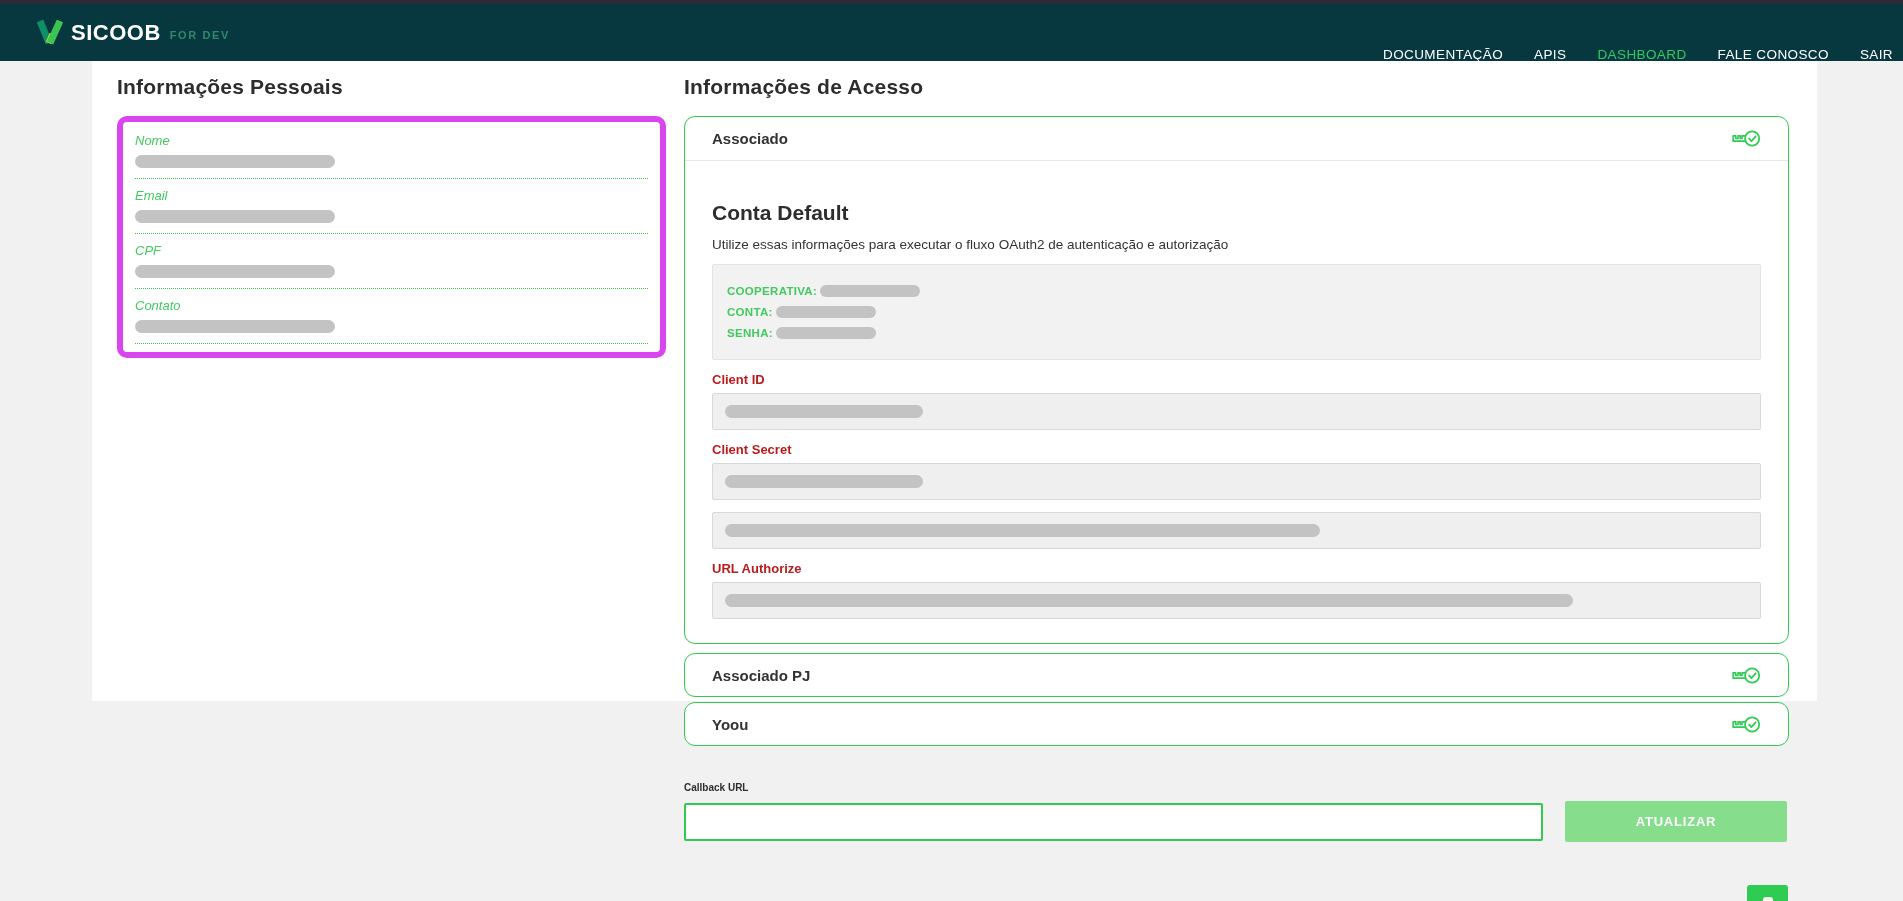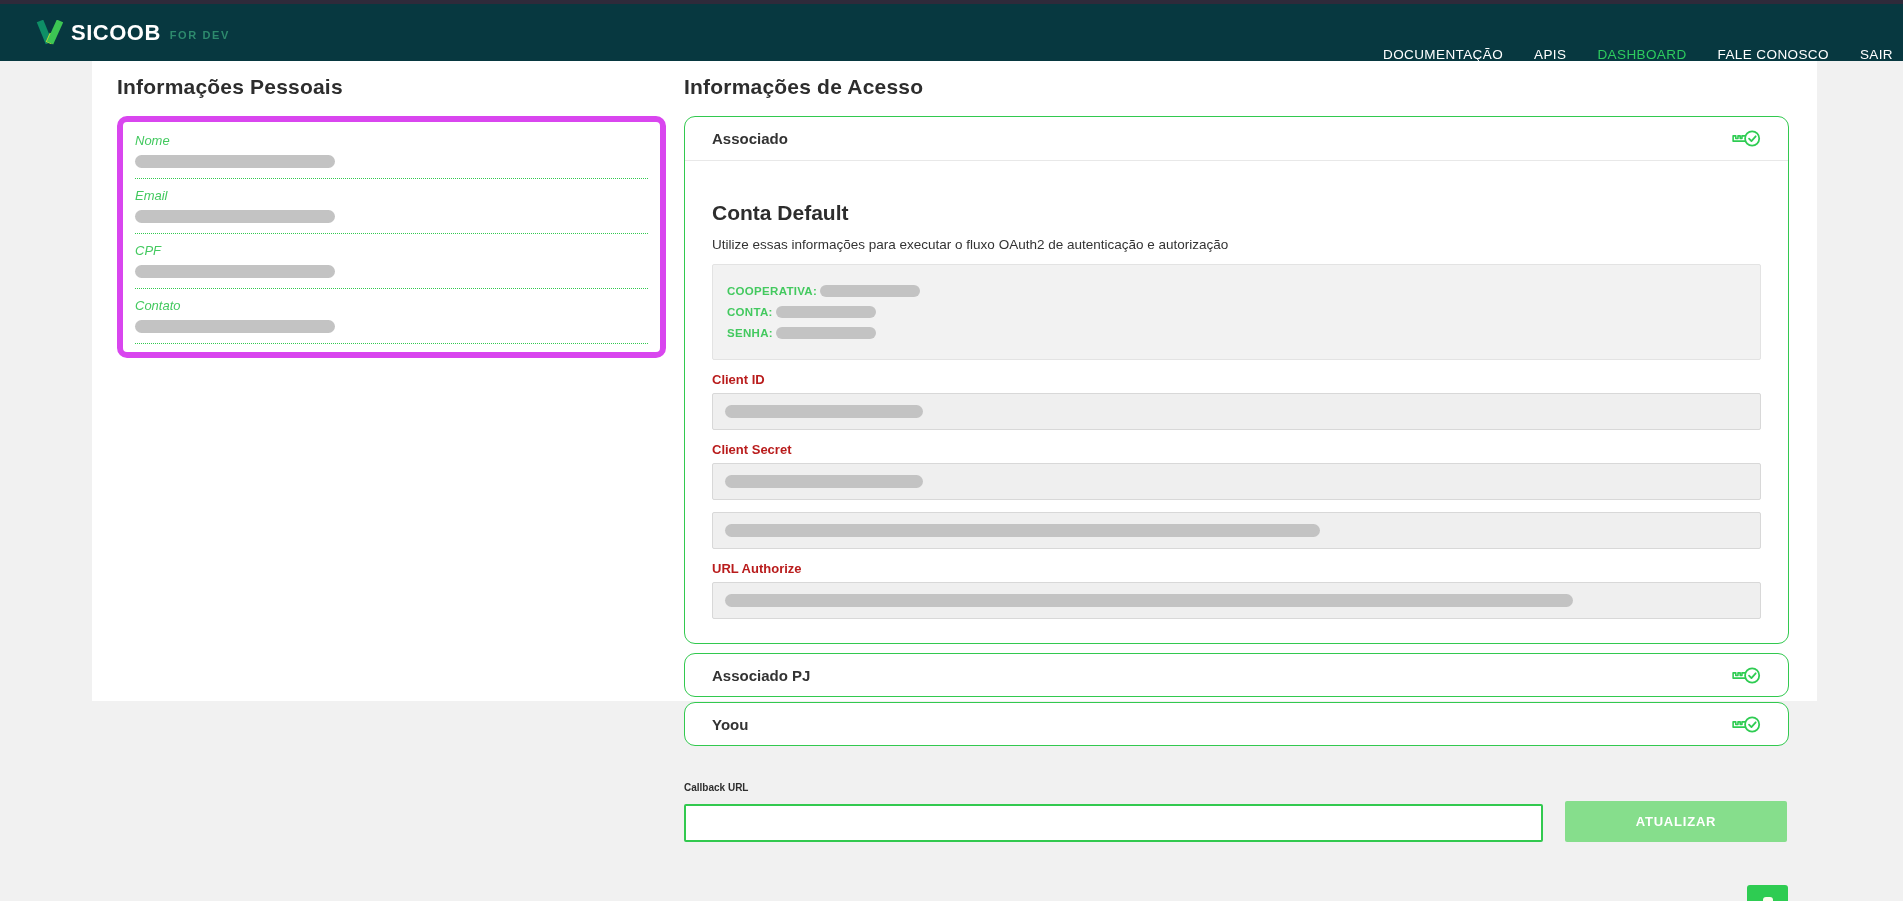--- a/index.html
+++ b/index.html
@@ -58,21 +58,21 @@
   .cred-row .bar { height:12px; width:100px; margin-left:3px; border-radius:6px; }
 
   .fgroup { margin-top:12px; }
   .flabel { font-size:13px; font-weight:bold; color:#b91c1c; margin-bottom:6px; }
   .fbox { height:37px; background:#efefef; border:1px solid #d8d8d8; border-radius:2px; display:flex; align-items:center; padding:0 12px; }
   .bar.w198 { width:198px; } .bar.w595 { width:595px; } .bar.w848 { width:848px; }
 
   
   .callback { margin-top:36px; }
   .cb-label { font-size:10px; font-weight:bold; color:#2e2e2e; margin-bottom:8px; }
-  .cb-row { display:flex; align-items:flex-end; }
+  .cb-row { display:flex; align-items:center; }
   .cb-input {
     width:859px; height:38px; border:2px solid #32c94f; border-radius:2px;
     outline:none; font-size:14px; padding:0 10px; font-family:inherit; background:#fff;
   }
   .update-btn {
     margin-left:22px; width:222px; height:41px; background:#86de8c; color:#ffffff;
     border:none; border-radius:2px; font-weight:bold; font-size:13px; letter-spacing:0.8px;
     font-family:inherit; cursor:pointer;
   }
 

